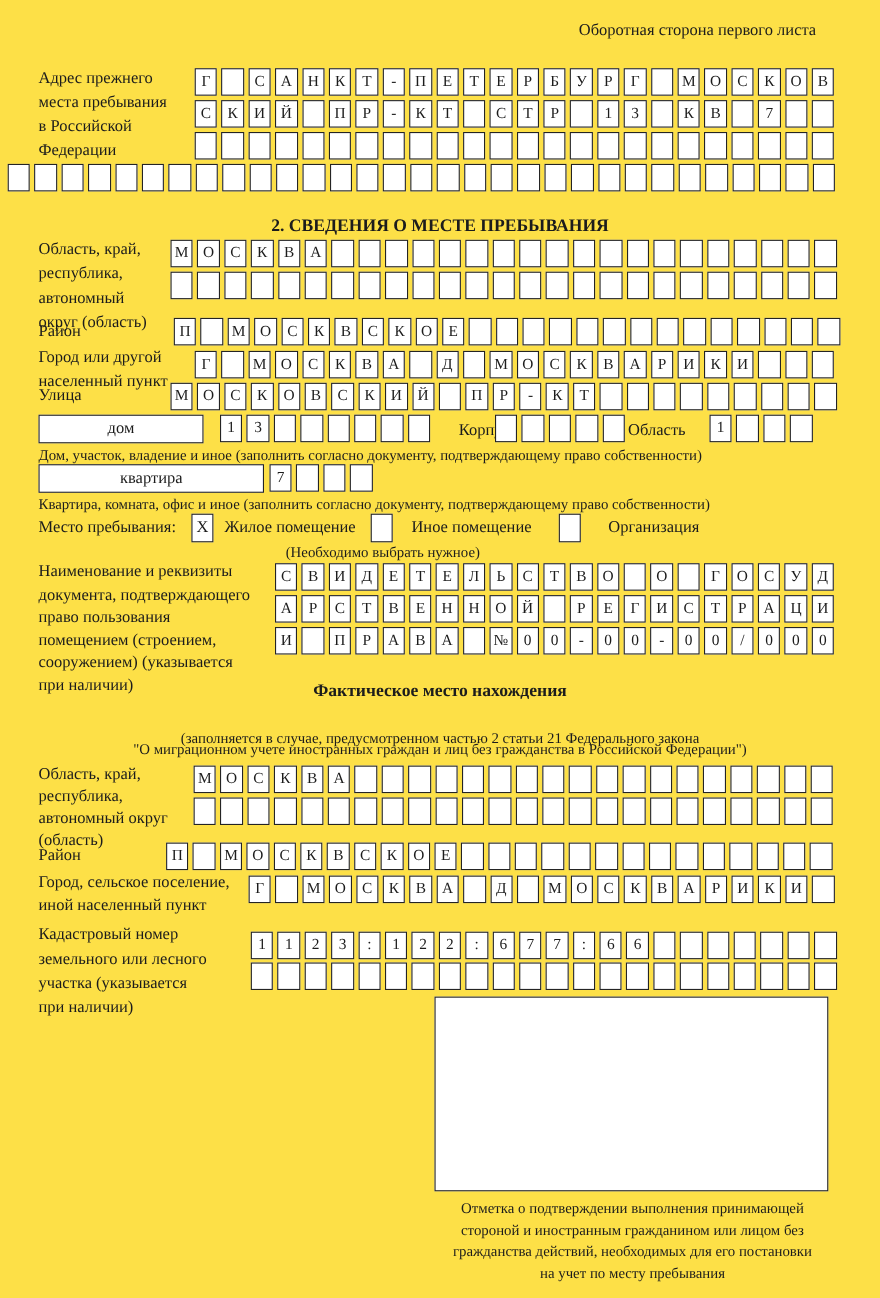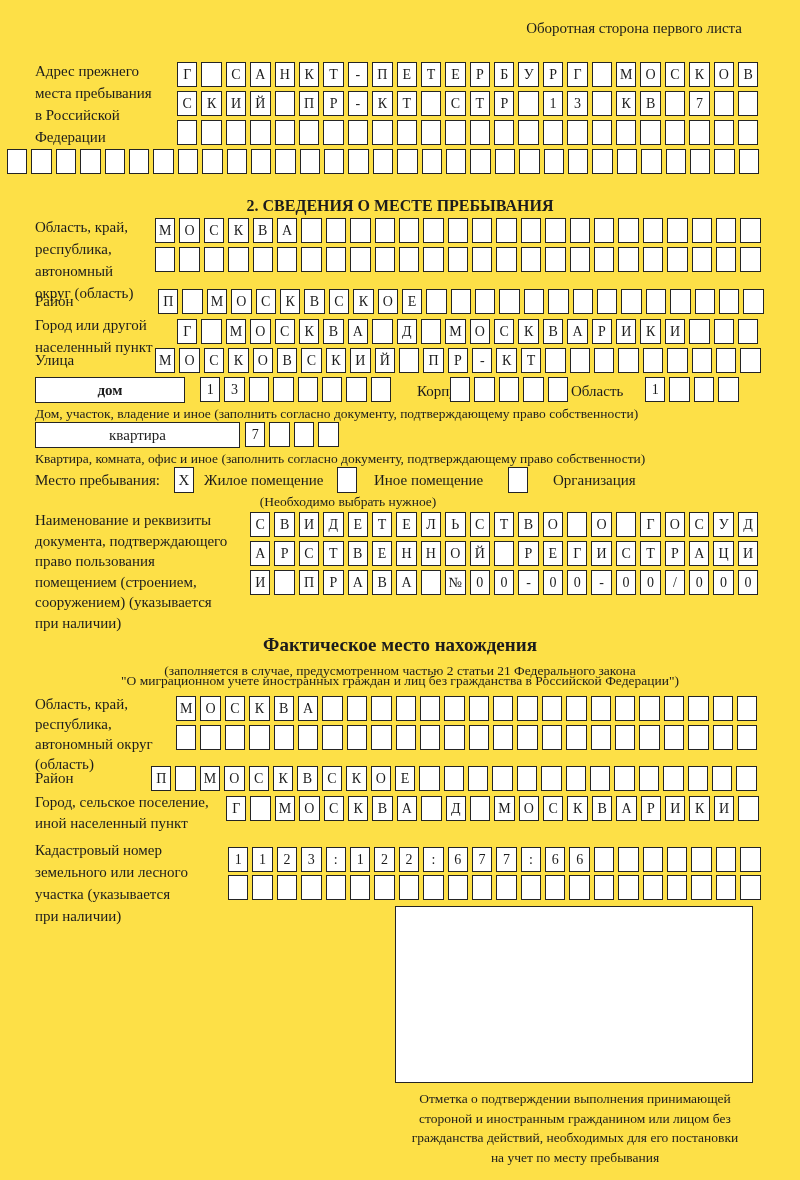--- a/index.html
+++ b/index.html
@@ -287,21 +287,21 @@
       <div class="cell"></div>
       <div class="cell"></div>
       <div class="cell"></div>
       <div class="cell"></div>
       <div class="cell"></div>
       <div class="cell"></div>
       <div class="cell"></div>
       <div class="cell"></div>
     </div>
 
-  <div class="abs widebox" style="left:35px;top:377px;width:150px;font-weight:bold;">дом</div>
+  <div class="abs widebox" style="left:35px;top:377px;width:150px;">дом</div>
   <div class="abs cells" style="left:200px;top:377px;">
       <div class="cell">1</div>
       <div class="cell">3</div>
       <div class="cell"></div>
       <div class="cell"></div>
       <div class="cell"></div>
       <div class="cell"></div>
       <div class="cell"></div>
       <div class="cell"></div>
     </div>
@@ -409,21 +409,21 @@
       <div class="cell">0</div>
       <div class="cell">-</div>
       <div class="cell">0</div>
       <div class="cell">0</div>
       <div class="cell">/</div>
       <div class="cell">0</div>
       <div class="cell">0</div>
       <div class="cell">0</div>
     </div>
 
-  <div class="abs center bold" style="top:634px;font-size:19px;">Фактическое место нахождения</div>
+  <div class="abs center bold" style="top:620px;font-size:16px;">Фактическое место нахождения</div>
   <div class="abs cap center" style="top:662px;">(заполняется в случае, предусмотренном частью 2 статьи 21 Федерального закона</div>
   <div class="abs cap center" style="top:672px;">"О миграционном учете иностранных граждан и лиц без гражданства в Российской Федерации")</div>
 
   <div class="abs label lh20" style="left:35px;top:694px;width:145px;">Область, край,
 республика,
 автономный округ
 (область)</div>
   <div class="abs cells" style="left:176px;top:696px;">
       <div class="cell">М</div>
       <div class="cell">О</div>

